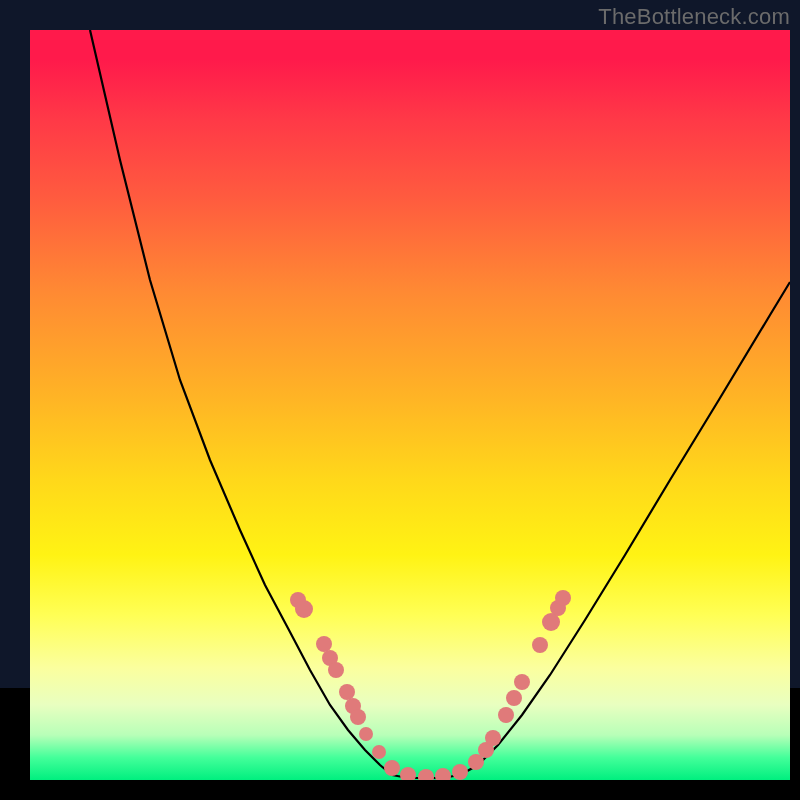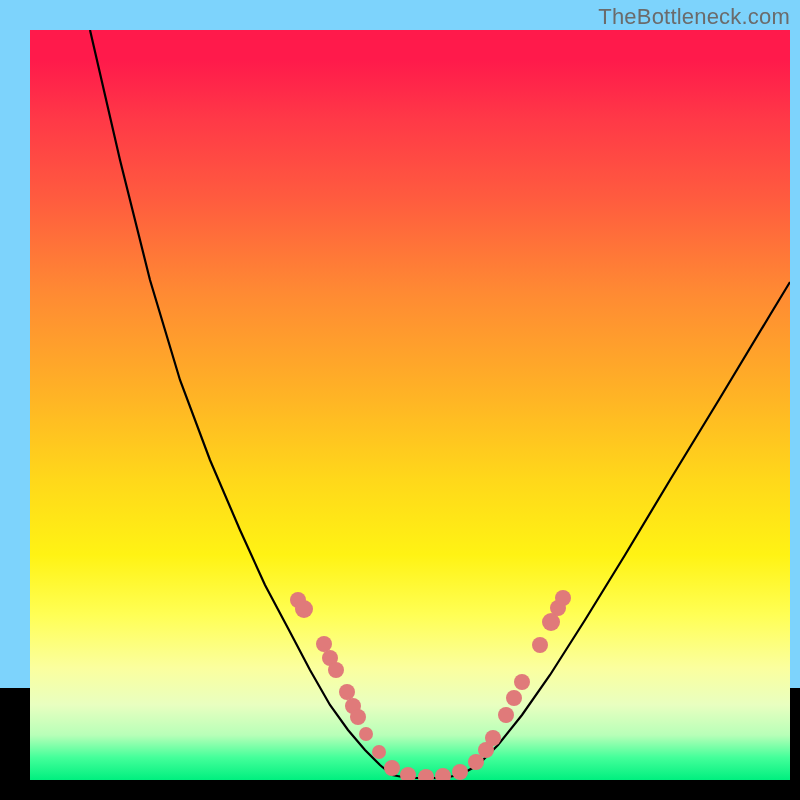--- a/index.html
+++ b/index.html
@@ -8,21 +8,21 @@
     width: 800px;
     height: 800px;
     overflow: hidden;
     font-family: Arial, Helvetica, sans-serif;
     background: #000;
   }
   .frame {
     position: relative;
     width: 800px;
     height: 688px;
-    background: #7dd3fc;
+    background: #0f172a;
   }
   .watermark {
     position: absolute;
     top: 4px;
     right: 10px;
     color: #6b6b6b;
     font-size: 22px;
     letter-spacing: 0.2px;
     z-index: 50;
   }

